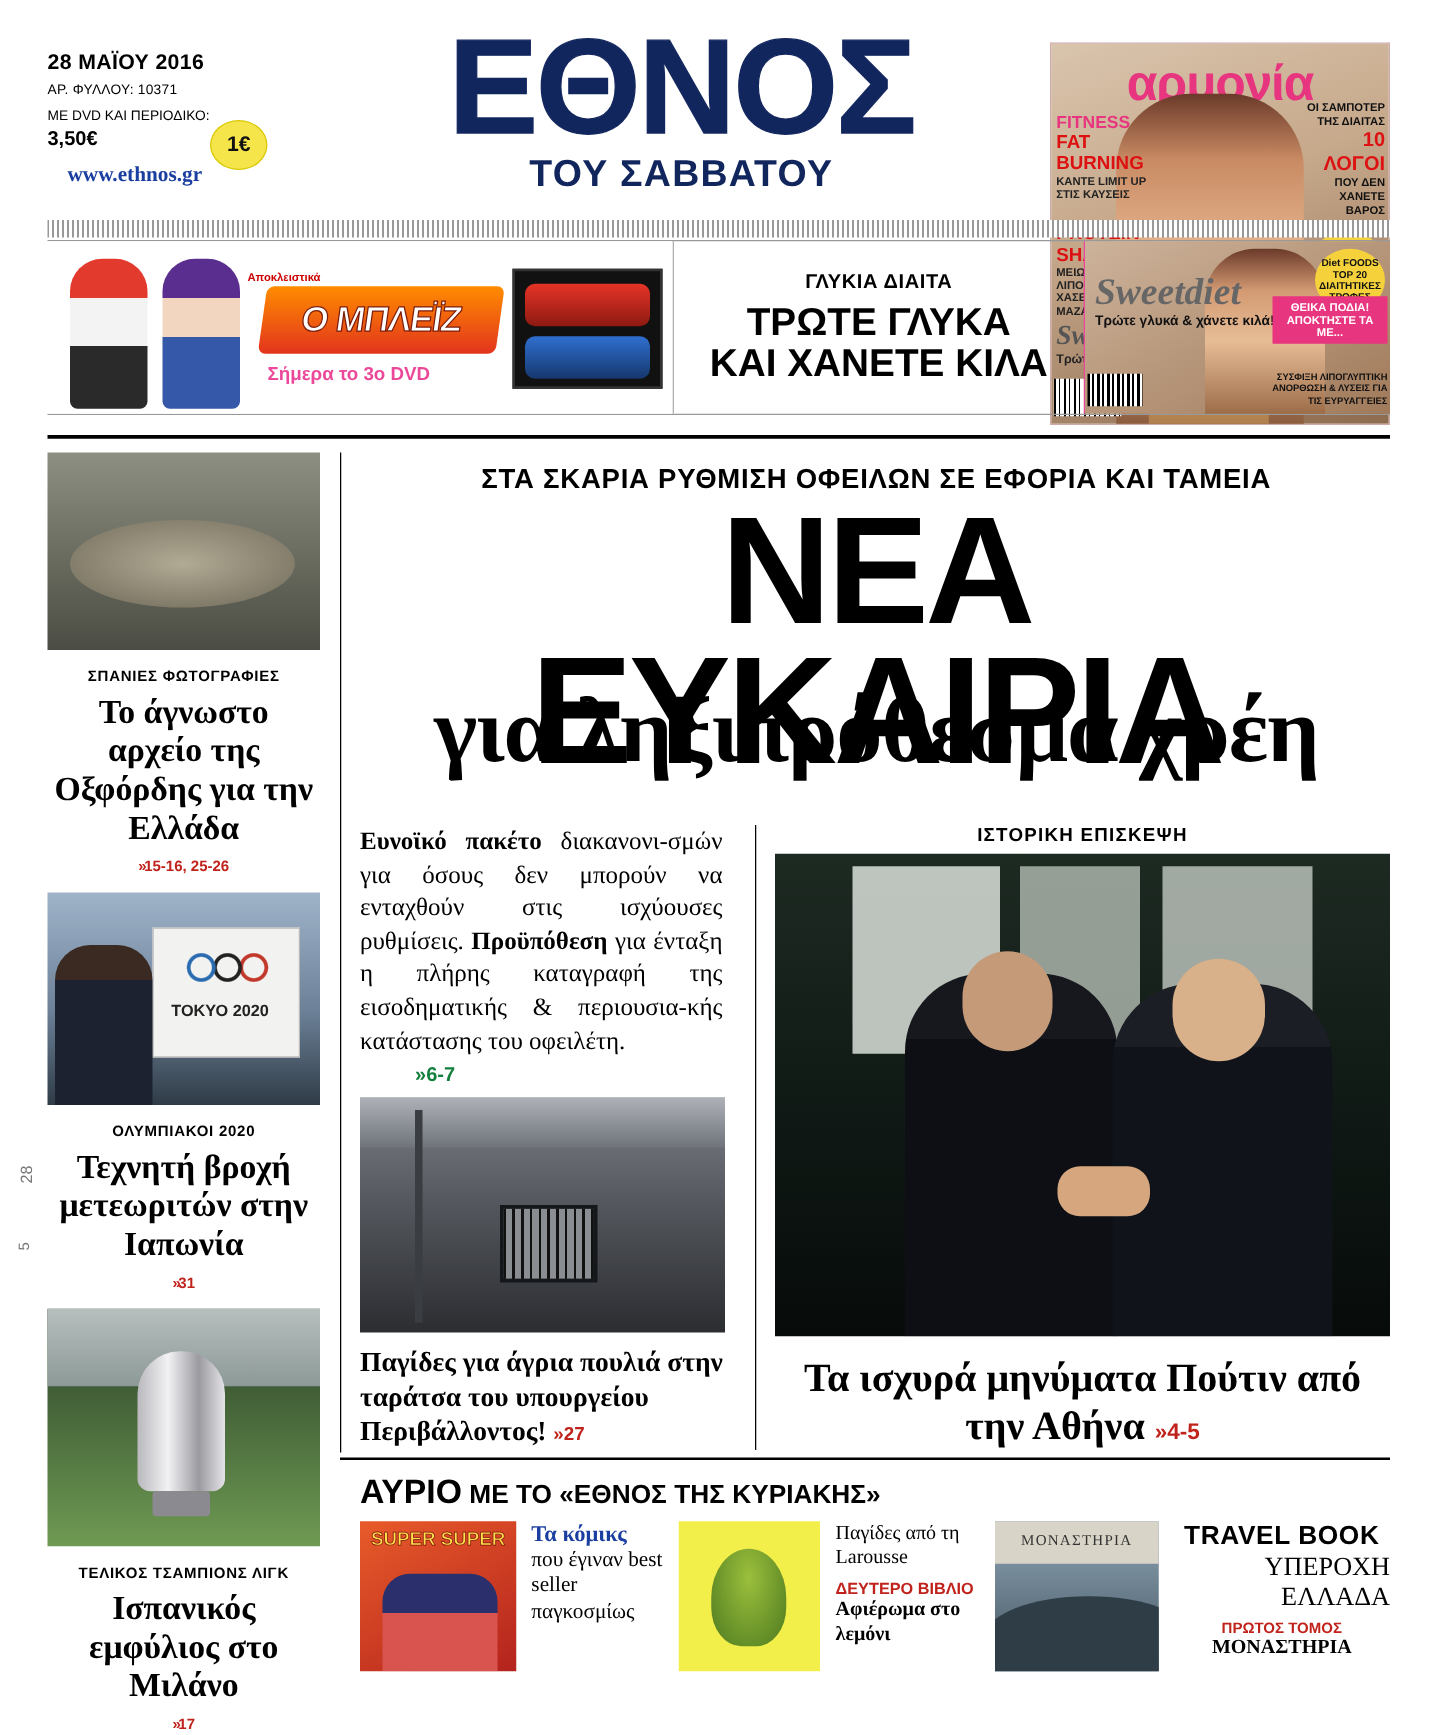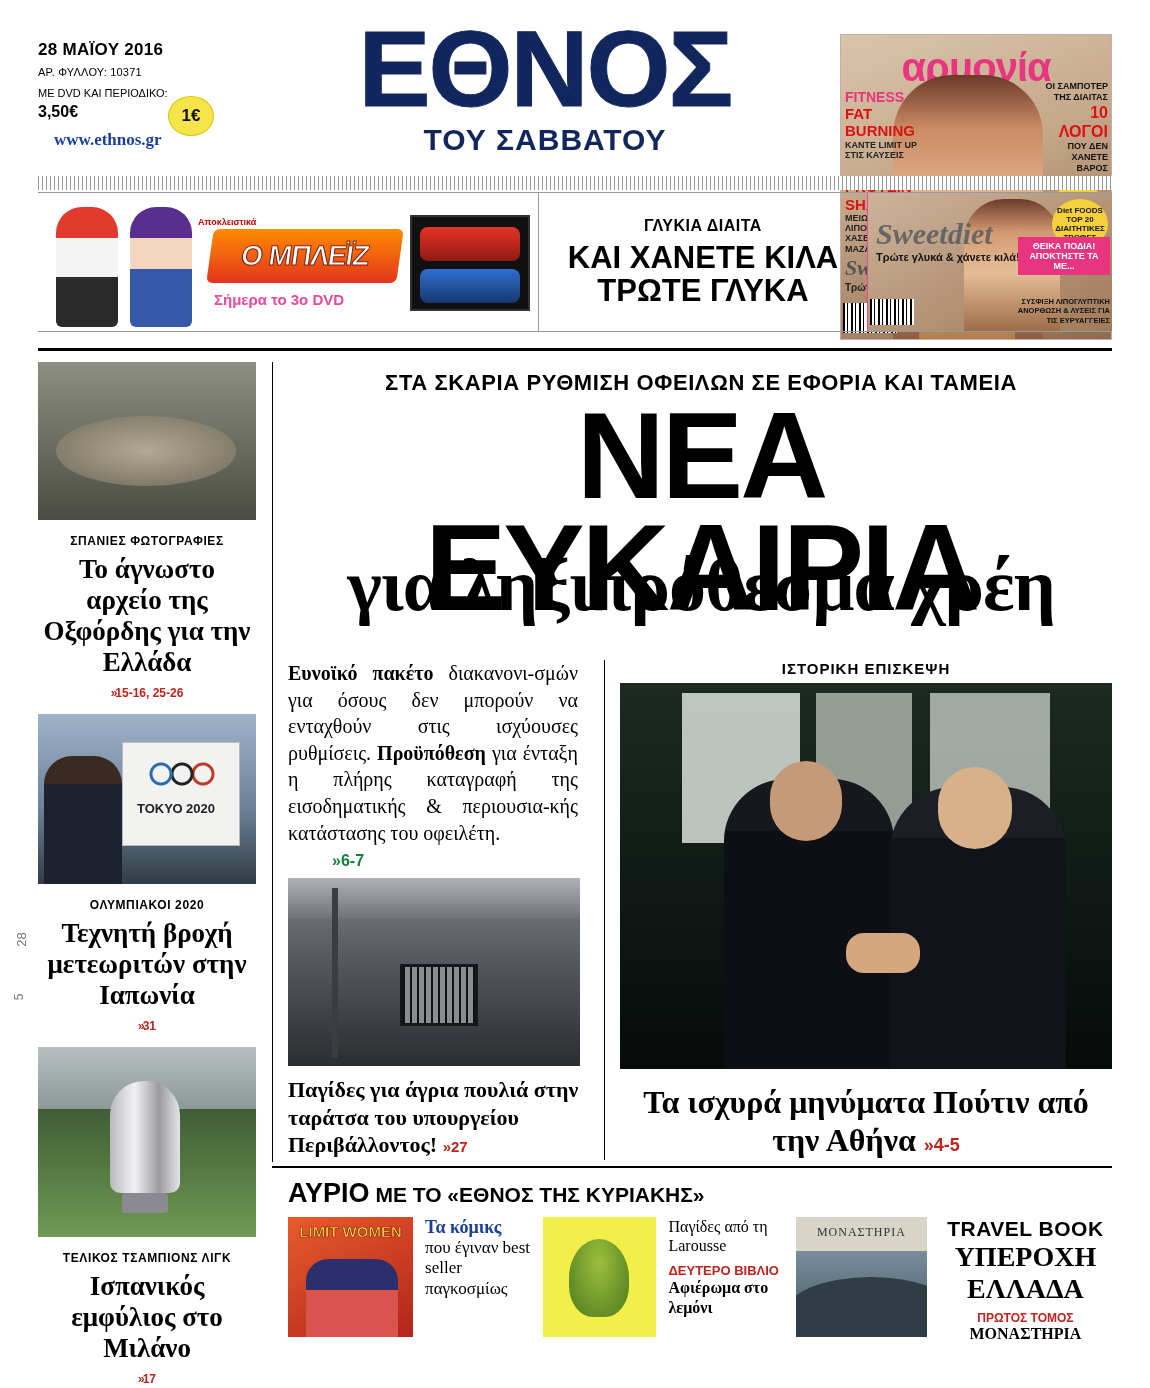--- a/index.html
+++ b/index.html
@@ -292,21 +292,21 @@
   .bt-txt { font-family:"Liberation Serif", serif; }
   .bt-c1 { width:110px; }
   .bt-c1 .l1 { font-weight:bold; font-size:18px; color:#1b3fa0; }
   .bt-c1 .l2 { font-size:17px; line-height:1.2; }
   .bt-c2 { width:120px; }
   .bt-c2 .l1 { font-size:16px; line-height:1.2; }
   .bt-c2 .l2 { font-weight:bold; font-size:13px; color:#c0231c; margin-top:8px; font-family:"Liberation Sans",sans-serif;}
   .bt-c2 .l3 { font-weight:bold; font-size:16px; line-height:1.2; }
   .bt-c3 { width:180px; text-align:center; }
   .bt-c3 .l1 { font-family:"Liberation Sans",sans-serif; font-weight:bold; font-size:21px; letter-spacing:.5px; }
-  .bt-c3 .l2 { font-weight:bold; font-size:28px; line-height:1.15; }
+  .bt-c3 .l2 { font-weight:normal; font-size:21px; line-height:1.15;text-align:right; }
   .bt-c3 .l3 { font-family:"Liberation Sans",sans-serif; font-weight:bold; font-size:12px; color:#c0231c; margin-top:6px;}
   .bt-c3 .l4 { font-weight:bold; font-size:16px; }
 
   .side-num { position:absolute; left:14px; top:932px; font-family:"Liberation Sans",sans-serif;
     font-size:13px; color:#777; transform:rotate(-90deg); }
   .side-num2 { position:absolute; left:16px; top:990px; font-family:"Liberation Sans",sans-serif;
     font-size:12px; color:#777; transform:rotate(-90deg); }
 </style>
 </head>
 <body>
@@ -364,22 +364,22 @@
       <div class="blaze-cap">Αποκλειστικά</div>
       <div class="blaze-logo">Ο ΜΠΛΕΪΖ</div>
       <div class="promo-a-sub">Σήμερα το 3ο DVD</div>
       <div class="car-box">
         <div class="car1"></div>
           <div class="car2"></div>
       </div>
     </div>
     <div class="promo-b">
       <div class="cap">ΓΛΥΚΙΑ ΔΙΑΙΤΑ</div>
+      <div class="big">ΤΡΩΤΕ ΓΛΥΚΑ</div>
       <div class="big">ΚΑΙ ΧΑΝΕΤΕ ΚΙΛΑ</div>
-      <div class="big">ΤΡΩΤΕ ΓΛΥΚΑ</div>
     </div>
     <div class="promo-c">
       <div class="figure2"></div>
       <div class="sweet">
         <span>Sweet</span><span>diet</span>
         <small>Τρώτε γλυκά &amp; χάνετε κιλά!</small>
       </div>
       <div class="yellow">Diet FOODS ΤΟΡ 20 ΔΙΑΙΤΗΤΙΚΕΣ ΤΡΟΦΕΣ</div>
       <div class="pinkbox">ΘΕΙΚΑ ΠΟΔΙΑ! ΑΠΟΚΤΗΣΤΕ ΤΑ ΜΕ...</div>
       <div class="smalltext">ΣΥΣΦΙΞΗ ΛΙΠΟΓΛΥΠΤΙΚΗ ΑΝΟΡΘΩΣΗ &amp; ΛΥΣΕΙΣ ΓΙΑ ΤΙΣ ΕΥΡΥΑΓΓΕΙΕΣ</div>
@@ -464,21 +464,21 @@
     </div>
   </div>
 
   <div class="bottom-rule"></div>
   <div class="bottom">
     <div class="bt-head">
       <span class="auri">ΑΥΡΙΟ</span><span> ΜΕ ΤΟ «ΕΘΝΟΣ ΤΗΣ ΚΥΡΙΑΚΗΣ»</span>
     </div>
     <div class="bt-row">
       <div class="bk1">
-        <div class="t">LIMIT WOMEN</div>
+        <div class="t">SUPER SUPER</div>
           <div class="fig"></div>
       </div>
       <div class="bt-txt bt-c1">
         <div class="l1">Τα κόμικς</div>
         <div class="l2">που έγιναν best seller παγκοσμίως</div>
       </div>
       <div class="bk2">
         <div class="leaf"></div>
       </div>
       <div class="bt-txt bt-c2">

